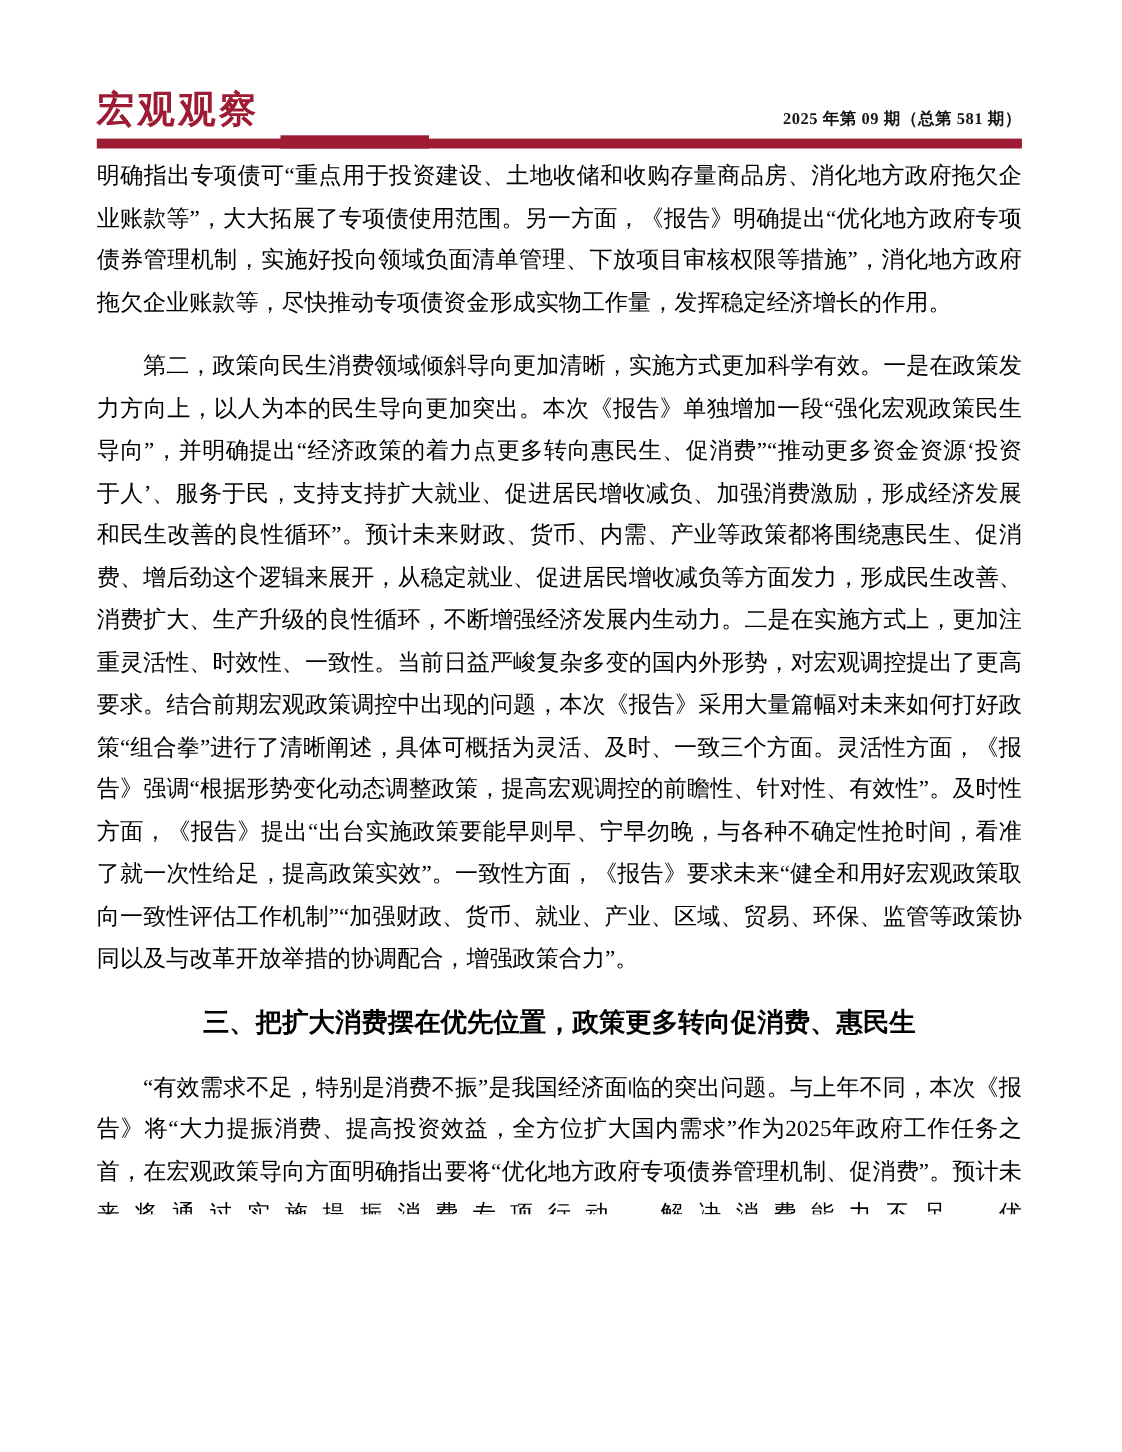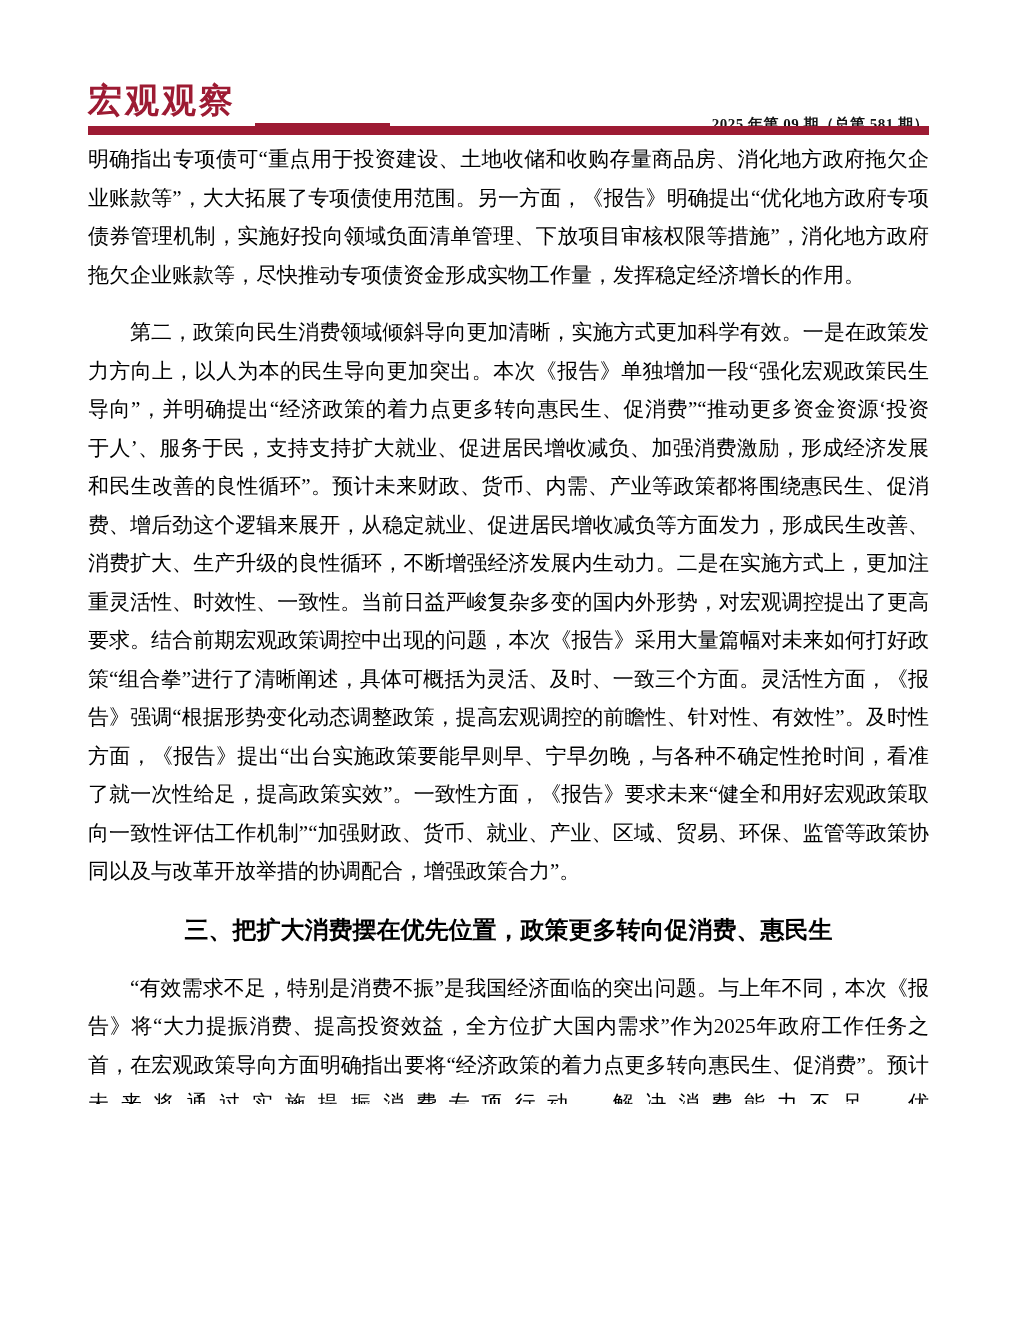--- a/index.html
+++ b/index.html
@@ -22,21 +22,21 @@
     left: 88px;
     top: 82px;
     font-size: 34px;
     font-weight: 900;
     letter-spacing: 3px;
     line-height: 38px;
   }
   .issue-info {
     position: absolute;
     right: 91px;
-    top: 115px;
+    top: 99px;
     font-size: 15px;
     font-weight: bold;
     color: #141414;
     letter-spacing: 0.5px;
   }
   .header-rule {
     position: absolute;
     left: 88px;
     top: 126px;
     width: 841px;
@@ -110,20 +110,20 @@
   <div class="issue-info">2025 年第 09 期（总第 581 期）</div>
 
   <div class="header-rule" style="background: rgb(157, 27, 51);"></div>
 
   <div class="header-rule-thick" style="background: rgb(157, 27, 51);"></div>
 
   <div class="doc-body" id="doc-body">
       <p class=""><span class="run-normal">明确指出专项债可“重点用于投资建设、土地收储和收购存量商品房、消化地方政府拖欠企业账款等”，大大拓展了专项债使用范围。另一方面，《报告》明确提出“优化地方政府专项债券管理机制，实施好投向领域负面清单管理、下放项目审核权限等措施”，消化地方政府拖欠企业账款等，尽快推动专项债资金形成实物工作量，发挥稳定经济增长的作用。</span></p>
       <p class="indent"><span class="run-bold">第二，政策向民生消费领域倾斜导向更加清晰，实施方式更加科学有效。一是在政策发力方向上，以人为本的民生导向更加突出。</span><span class="run-normal">本次《报告》单独增加一段“强化宏观政策民生导向”，并明确提出“经济政策的着力点更多转向惠民生、促消费”“推动更多资金资源‘投资于人’、服务于民，支持支持扩大就业、促进居民增收减负、加强消费激励，形成经济发展和民生改善的良性循环”。预计未来财政、货币、内需、产业等政策都将围绕惠民生、促消费、增后劲这个逻辑来展开，从稳定就业、促进居民增收减负等方面发力，形成民生改善、消费扩大、生产升级的良性循环，不断增强经济发展内生动力。</span><span class="run-bold">二是在实施方式上，更加注重灵活性、时效性、一致性。</span><span class="run-normal">当前日益严峻复杂多变的国内外形势，对宏观调控提出了更高要求。结合前期宏观政策调控中出现的问题，本次《报告》采用大量篇幅对未来如何打好政策“组合拳”进行了清晰阐述，具体可概括为灵活、及时、一致三个方面。灵活性方面，《报告》强调“根据形势变化动态调整政策，提高宏观调控的前瞻性、针对性、有效性”。及时性方面，《报告》提出“出台实施政策要能早则早、宁早勿晚，与各种不确定性抢时间，看准了就一次性给足，提高政策实效”。一致性方面，《报告》要求未来“健全和用好宏观政策取向一致性评估工作机制”“加强财政、货币、就业、产业、区域、贸易、环保、监管等政策协同以及与改革开放举措的协调配合，增强政策合力”。</span></p>
       <p class="section-heading">三、把扩大消费摆在优先位置，政策更多转向促消费、惠民生</p>
-      <p class="indent fill-last"><span class="run-normal">“有效需求不足，特别是消费不振”是我国经济面临的突出问题。与上年不同，本次《报告》将“大力提振消费、提高投资效益，全方位扩大国内需求”作为2025年政府工作任务之首，在宏观政策导向方面明确指出要将“经济政策的着力点更多转向惠民生、促消费”。预计未来将通过实施提振消费专项行动，解决消费能力不足、优</span></p>
+      <p class="indent fill-last"><span class="run-normal">“有效需求不足，特别是消费不振”是我国经济面临的突出问题。与上年不同，本次《报告》将“大力提振消费、提高投资效益，全方位扩大国内需求”作为2025年政府工作任务之首，在宏观政策导向方面明确指出要将“优化地方政府专项债券管理机制、促消费”。预计未来将通过实施提振消费专项行动，解决消费能力不足、优</span></p>
     </div>
 
   <div class="footer-rule"></div>
 
   <div class="page-number">3</div>
 
 </div>
 
 </body></html>

